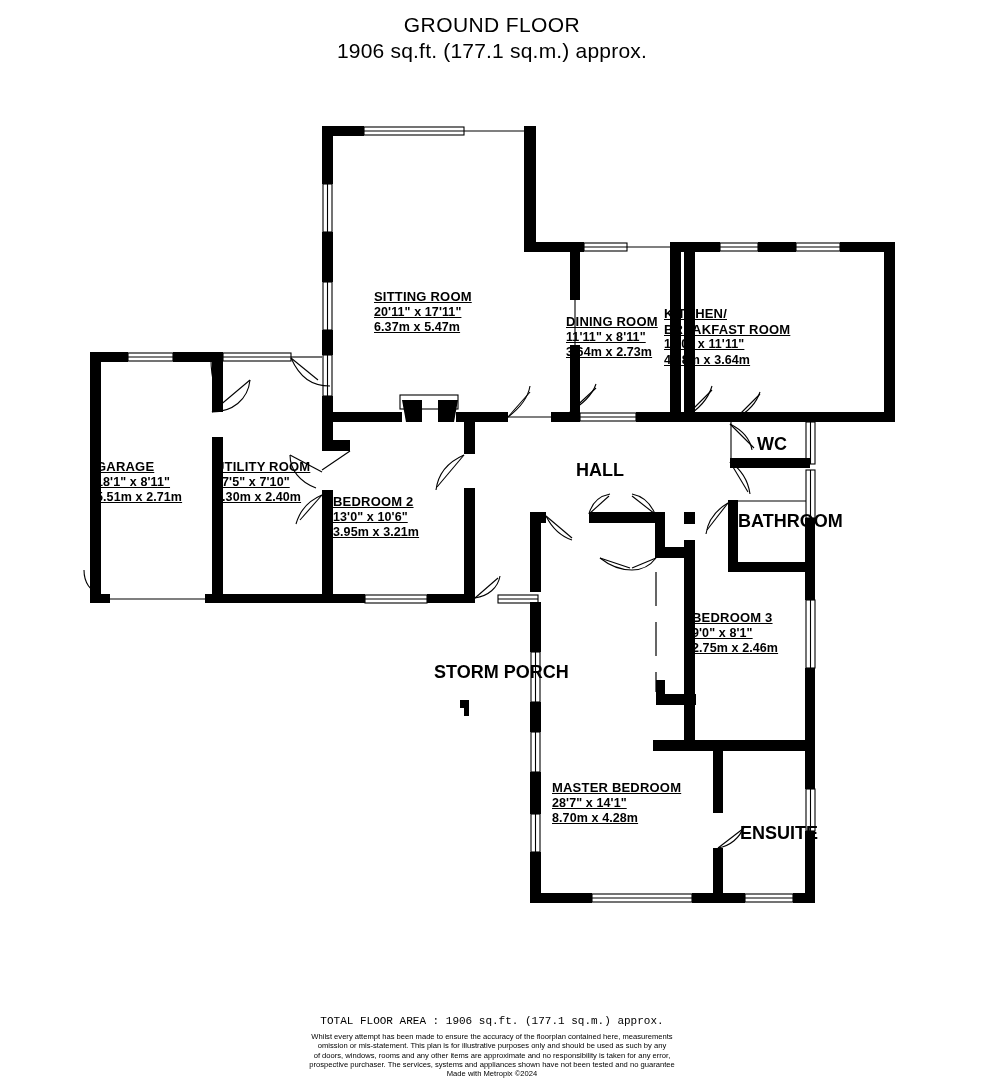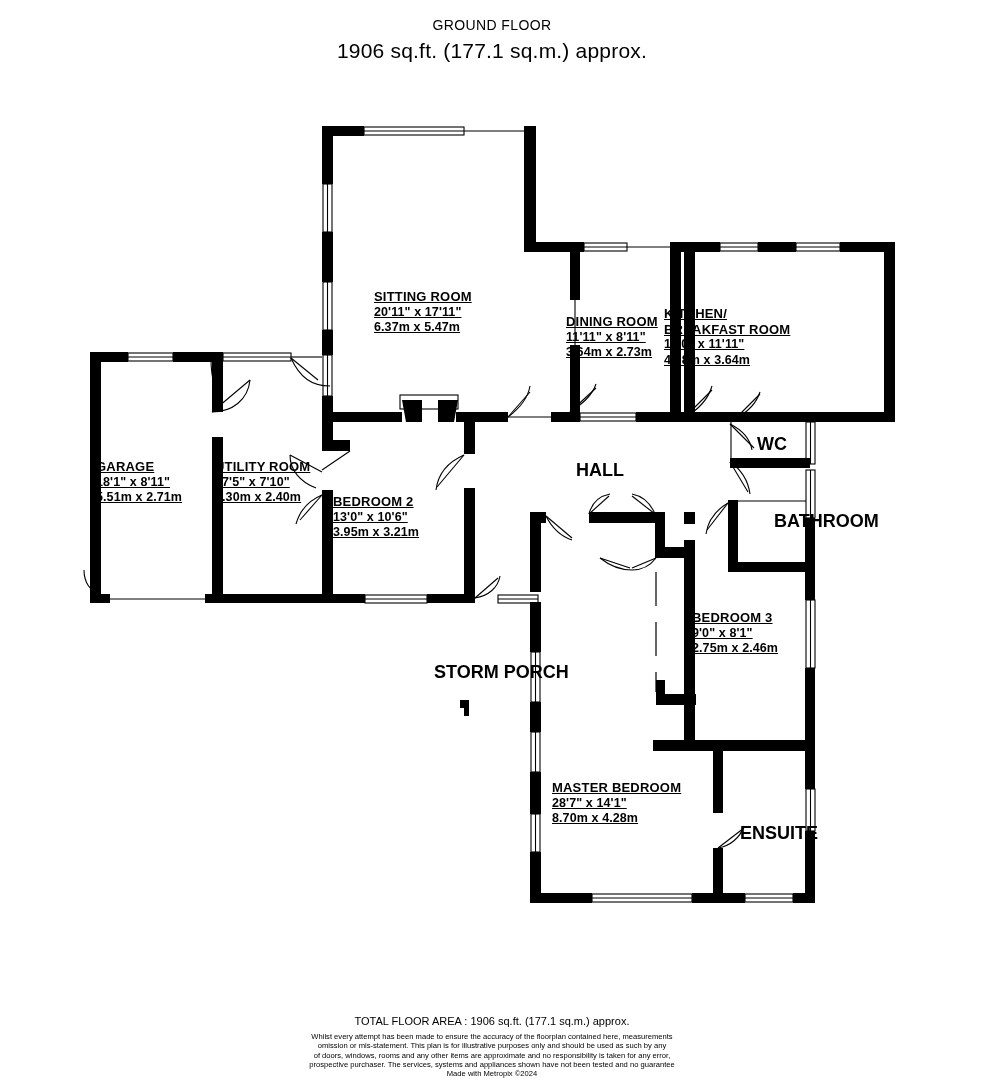--- a/index.html
+++ b/index.html
@@ -21,21 +21,21 @@
     height: 1080px;
   }
   .title-block {
     position: absolute;
     top: 12px;
     left: 0;
     width: 984px;
     text-align: center;
   }
   .title-line1 {
-    font-size: 14px;
+    font-size: 21px;
     letter-spacing: 0.4px;
     line-height: 26px;
   }
   .title-line2 {
     font-size: 21px;
     letter-spacing: 0.2px;
     line-height: 26px;
   }
   svg#plan-svg {
     position: absolute;
@@ -76,20 +76,21 @@
   }
   .footer-block {
     position: absolute;
     left: 0;
     width: 984px;
     text-align: center;
   }
   .footer-total {
     font-size: 11px;
     line-height: 15px;
+    font-family: Liberation Mono, monospace;
   }
   .footer-disclaimer {
     font-size: 7.6px;
     line-height: 9.3px;
     margin-top: 3px;
   }
   .footer-made {
     font-size: 7.6px;
     line-height: 9.3px;
   }
@@ -365,21 +366,21 @@
   </div>
 
   <div class="room-label" style="left:552px; top:780px; width:163px;">
     <div class="room-name">MASTER BEDROOM</div>
     <div class="room-dim">28'7"  x 14'1"</div>
     <div class="room-dim">8.70m  x 4.28m</div>
   </div>
 
   <div class="plain-label" style="left:576px; top:460px;">HALL</div>
   <div class="plain-label" style="left:757px; top:434px;">WC</div>
-  <div class="plain-label" style="left:738px; top:511px;padding-left:36px;">BATHROOM</div>
+  <div class="plain-label" style="left:738px; top:511px;">BATHROOM</div>
   <div class="plain-label" style="left:740px; top:823px;">ENSUITE</div>
   <div class="plain-label" style="left:434px; top:662px;">STORM PORCH</div>
 
   <div class="footer-block" style="top:1014px;">
     <div class="footer-total">TOTAL FLOOR AREA : 1906 sq.ft. (177.1 sq.m.) approx.</div>
     <div class="footer-disclaimer">
       <div>Whilst every attempt has been made to ensure the accuracy of the floorplan contained here, measurements</div>
       <div>omission or mis-statement. This plan is for illustrative purposes only and should be used as such by any</div>
       <div>of doors, windows, rooms and any other items are approximate and no responsibility is taken for any error,</div>
       <div>prospective purchaser. The services, systems and appliances shown have not been tested and no guarantee</div>

